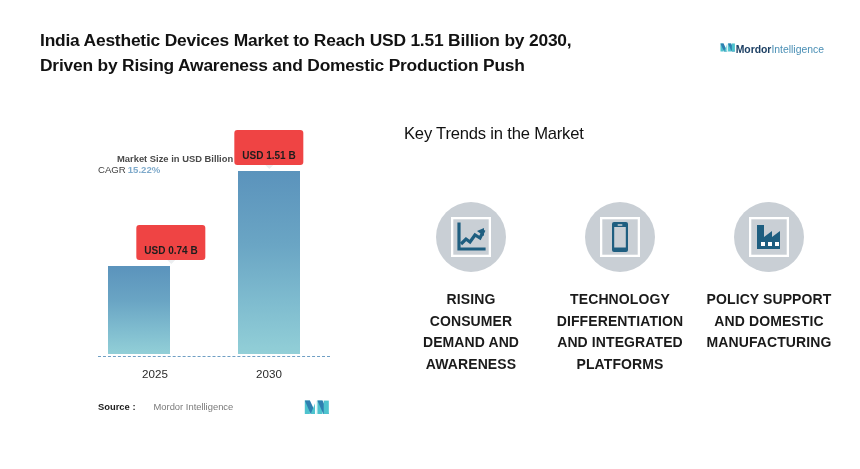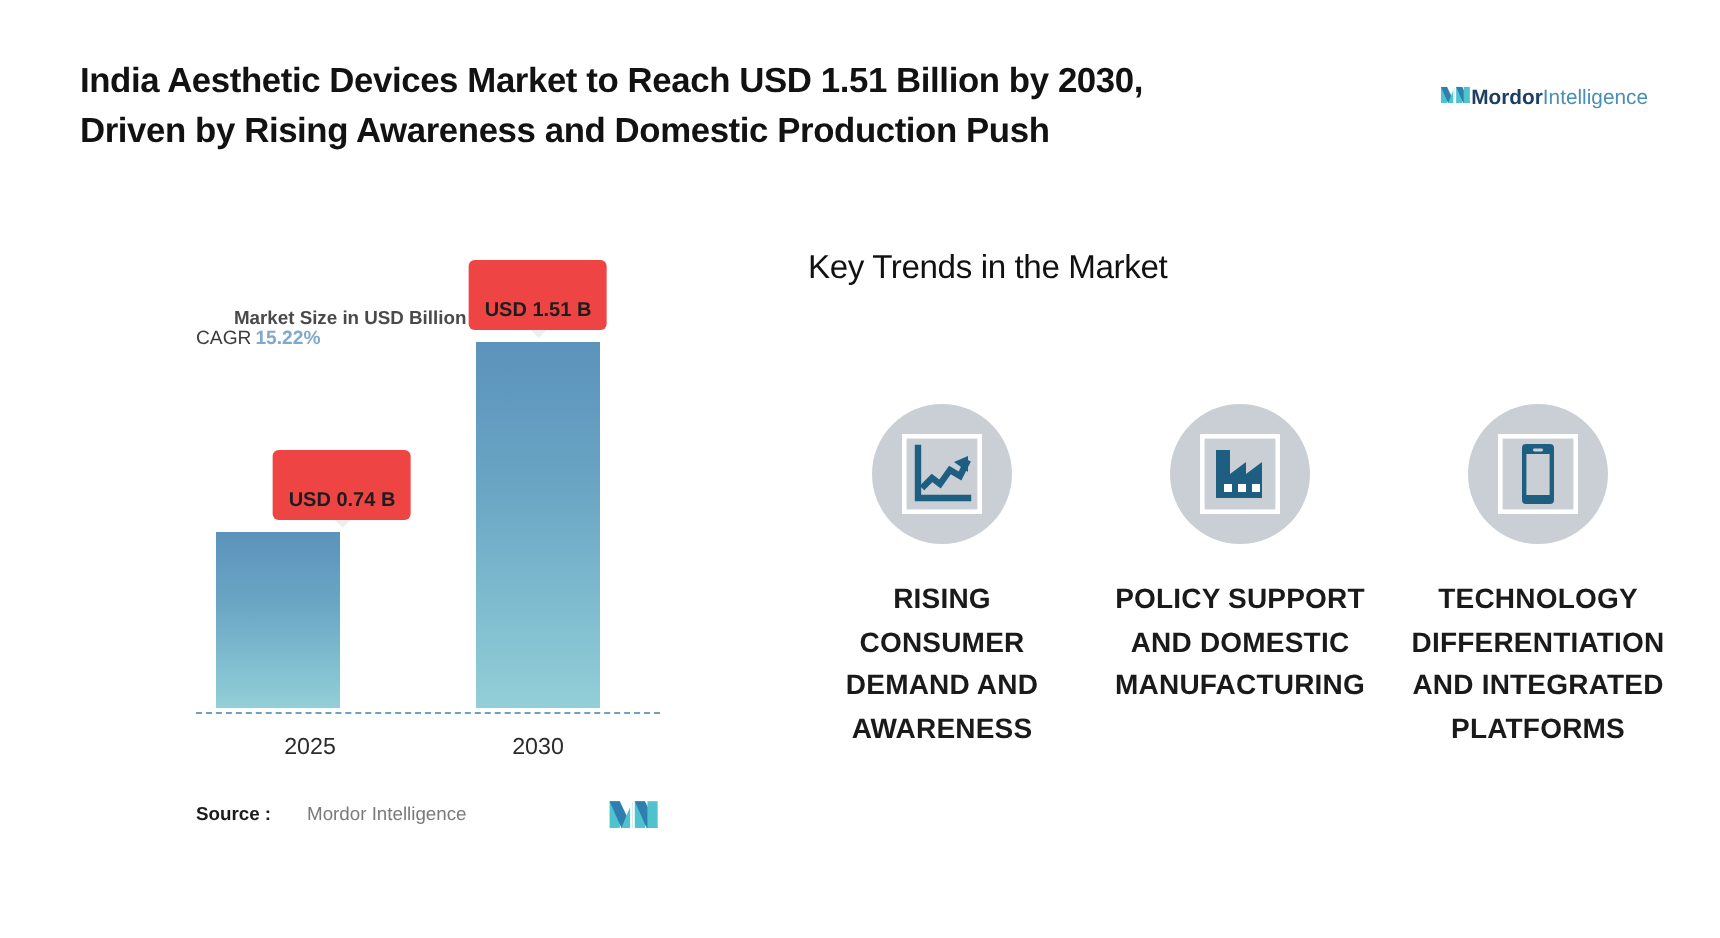--- a/index.html
+++ b/index.html
@@ -178,37 +178,37 @@
             <polygon points="33,11 33,19 26,14" fill="#1E5E80"></polygon>
           </svg>
         </div>
         <div class="trend-label">RISING CONSUMER DEMAND AND AWARENESS</div>
       </div>
 
       <div class="trend">
         <div class="circle">
           <svg class="glyph" viewBox="0 0 40 40">
             <rect x="1" y="1" width="38" height="38" fill="none" stroke="#ffffff" stroke-width="2.6"></rect>
+            <rect x="12" y="5" width="16" height="30" rx="2" fill="#1E5E80"></rect>
+            <rect x="14.2" y="10" width="11.6" height="20.5" fill="#C9CFD5"></rect>
+            <rect x="17.5" y="7.2" width="5" height="1.5" rx="0.7" fill="#C9CFD5"></rect>
+          </svg>
+        </div>
+        <div class="trend-label">TECHNOLOGY DIFFERENTIATION AND INTEGRATED PLATFORMS</div>
+      </div>
+
+      <div class="trend">
+        <div class="circle">
+          <svg class="glyph" viewBox="0 0 40 40">
+            <rect x="1" y="1" width="38" height="38" fill="none" stroke="#ffffff" stroke-width="2.6"></rect>
             <path d="M8 8 L15 8 L15 20 L23 14 L23 20 L31 14 L31 32 L8 32 Z" fill="#1E5E80"></path>
             <rect x="12" y="25" width="4" height="4" fill="#ffffff"></rect>
             <rect x="19" y="25" width="4" height="4" fill="#ffffff"></rect>
             <rect x="26" y="25" width="4" height="4" fill="#ffffff"></rect>
           </svg>
         </div>
         <div class="trend-label">POLICY SUPPORT AND DOMESTIC MANUFACTURING</div>
       </div>
 
-      <div class="trend">
-        <div class="circle">
-          <svg class="glyph" viewBox="0 0 40 40">
-            <rect x="1" y="1" width="38" height="38" fill="none" stroke="#ffffff" stroke-width="2.6"></rect>
-            <rect x="12" y="5" width="16" height="30" rx="2" fill="#1E5E80"></rect>
-            <rect x="14.2" y="10" width="11.6" height="20.5" fill="#C9CFD5"></rect>
-            <rect x="17.5" y="7.2" width="5" height="1.5" rx="0.7" fill="#C9CFD5"></rect>
-          </svg>
-        </div>
-        <div class="trend-label">TECHNOLOGY DIFFERENTIATION AND INTEGRATED PLATFORMS</div>
-      </div>
-
     </div>
   </div>
 
 </div>
 
 </body></html>

